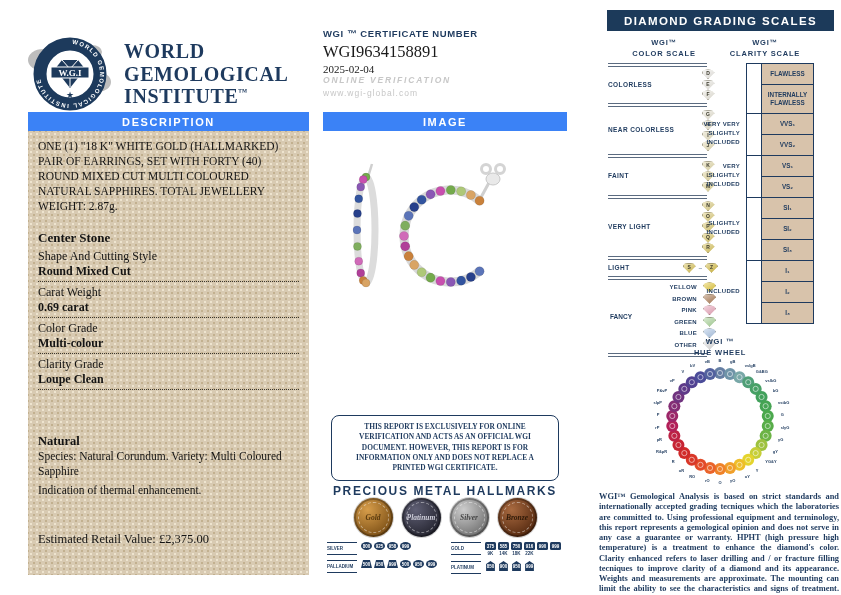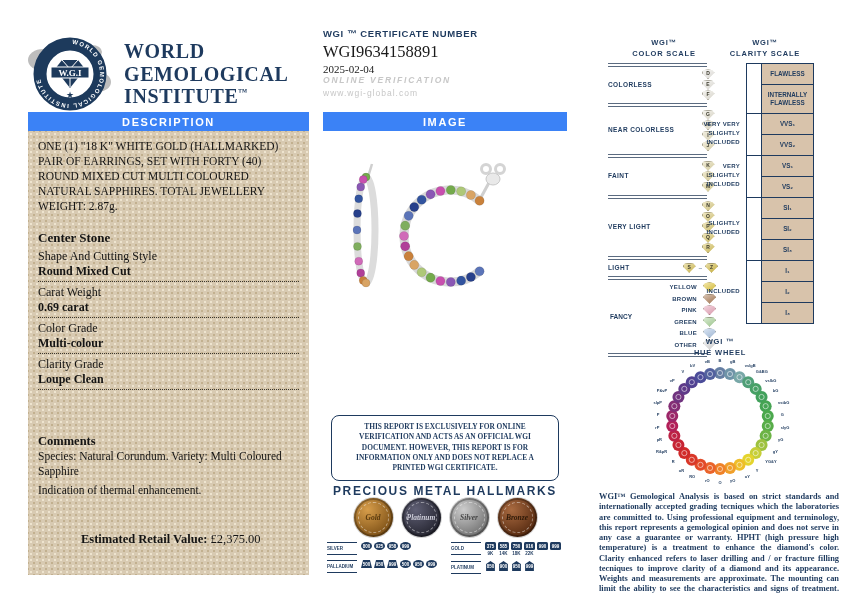--- a/index.html
+++ b/index.html
@@ -20,21 +20,21 @@
   #desc-body{font-size:11.5px;line-height:1.3;}
   #cs-heading{margin-top:16px;font-size:13px;font-weight:bold;}
   .cs-row{display:flex;justify-content:space-between;align-items:baseline;border-bottom:1px dotted #3c382f;padding:3px 0 2px;flex-direction:column;}
   .cs-label{font-size:12px;}
   .cs-value{font-size:12px;font-weight:bold;}
   #comments{margin-top:44px;}
   #comments-heading{font-weight:bold;font-size:12.5px;}
   .comment-line{font-size:11.5px;line-height:1.3;}
   .comment-line + .comment-line{margin-top:4px;}
   #retail{margin-top:34px;font-size:12.5px;}
-  #retail-label{font-weight:bold;margin-left:43px;}
+  #retail-label{font-weight:normal;}
 
   
   #cert-block{position:absolute;left:323px;top:28px;width:244px;text-align:left;}
   #cert-heading{font-size:9.5px;font-weight:bold;color:#1e3a5e;letter-spacing:.6px;}
   #cert-number{font-family:"Liberation Serif",serif;font-size:16.5px;color:#1a1a1a;margin-top:3px;}
   #cert-date{font-family:"Liberation Serif",serif;font-size:11px;color:#1a1a1a;margin-top:1px;}
   #cert-online{color:#c7c7c7;font-weight:bold;font-size:8.5px;letter-spacing:1.8px;font-style:italic;}
   #cert-site{color:#c7c7c7;font-size:8.5px;letter-spacing:1px;margin-top:3px;cursor:pointer;}
   #image-bar{position:absolute;left:323px;top:112px;width:244px;height:19px;}
   #jewel{position:absolute;left:325px;top:133px;width:240px;height:276px;}
@@ -139,21 +139,21 @@
         <div class="cs-row">
           <span class="cs-label">Color Grade</span>
           <span class="cs-value">Multi-colour</span>
         </div>
         <div class="cs-row">
           <span class="cs-label">Clarity Grade</span>
           <span class="cs-value">Loupe Clean</span>
         </div>
       </div>
     <div id="comments">
-      <div id="comments-heading">Comments</div>
+      <div id="comments-heading">Natural</div>
       <div id="comments-lines">
           <div class="comment-line">Species: Natural Corundum. Variety: Multi Coloured Sapphire</div>
           <div class="comment-line">Indication of thermal enhancement.</div>
         </div>
     </div>
     <div id="retail">
       <span id="retail-label">Estimated Retail Value:</span>
       <span id="retail-value">£2,375.00</span>
     </div>
   </div>
@@ -321,20 +321,21 @@
               <div class="stamp stamp-house">950</div>
             </div>
             <div class="stampwrap">
               <div class="stamp stamp-house">999</div>
             </div>
           </div>
         </div>
       </div>
   </div>
 
+  <div id="scales-bar">DIAMOND GRADING SCALES</div>
 
   <div id="color-block">
     <div class="scale-title">
       <div>WGI™</div>
       <div>COLOR SCALE</div>
     </div>
     <div id="color-groups">
         <div class="drule"></div>
         <div class="cg-row">
           <div class="cg-label">COLORLESS</div>

